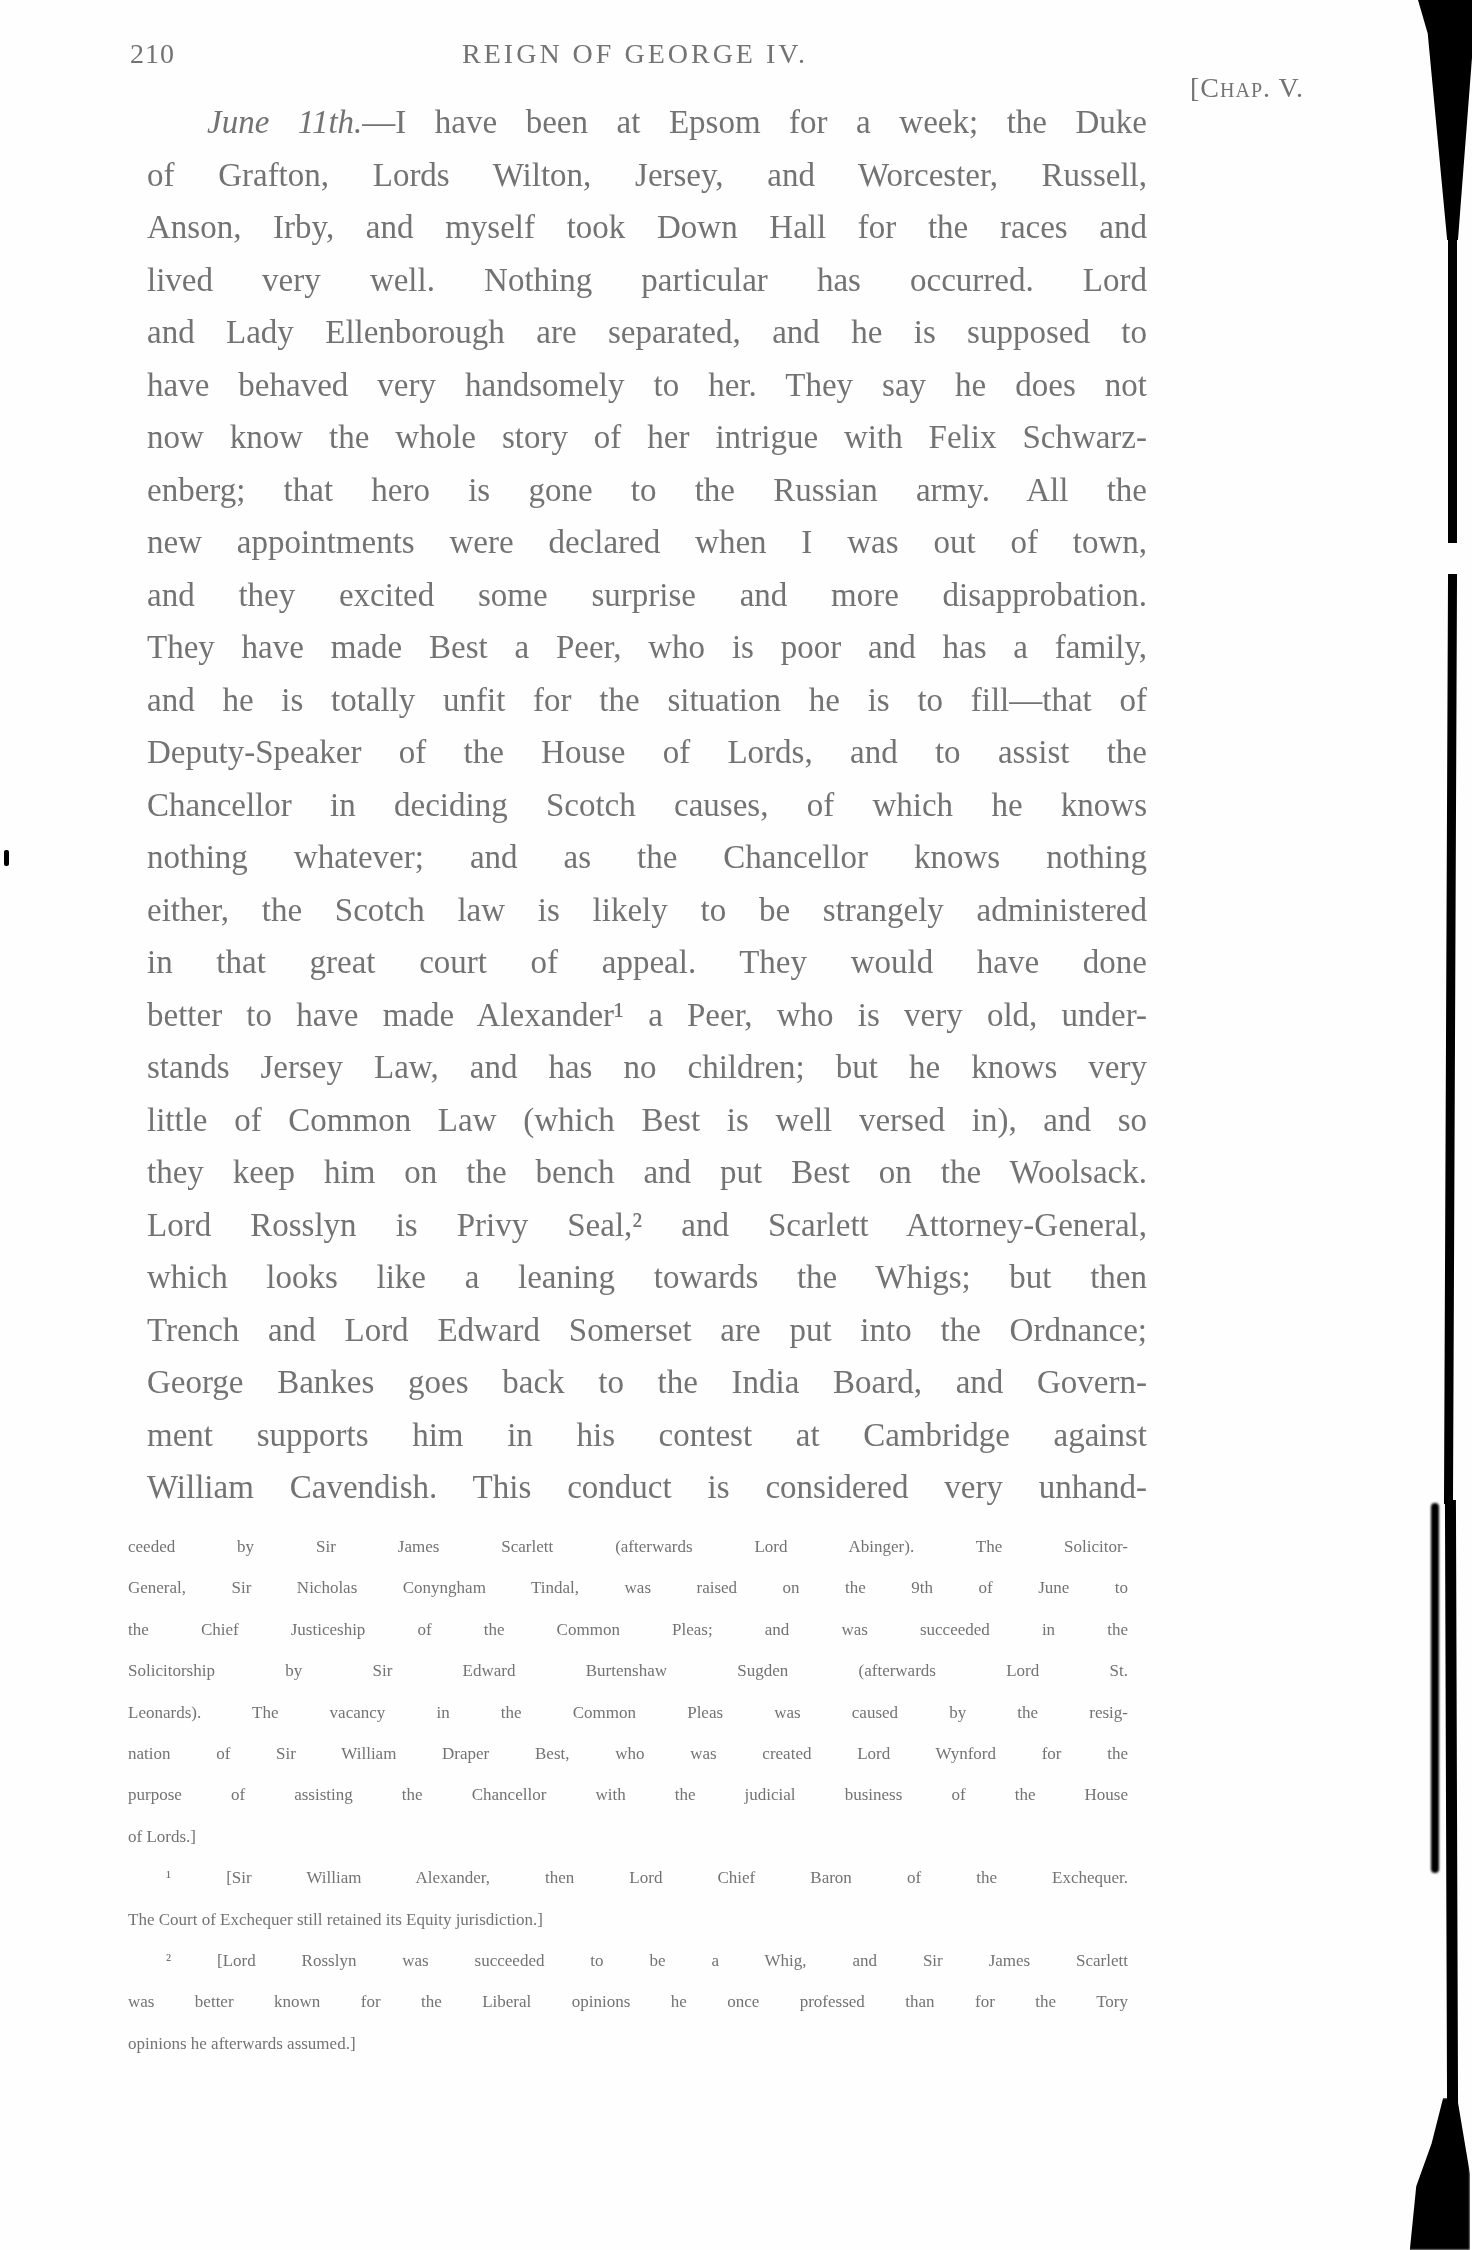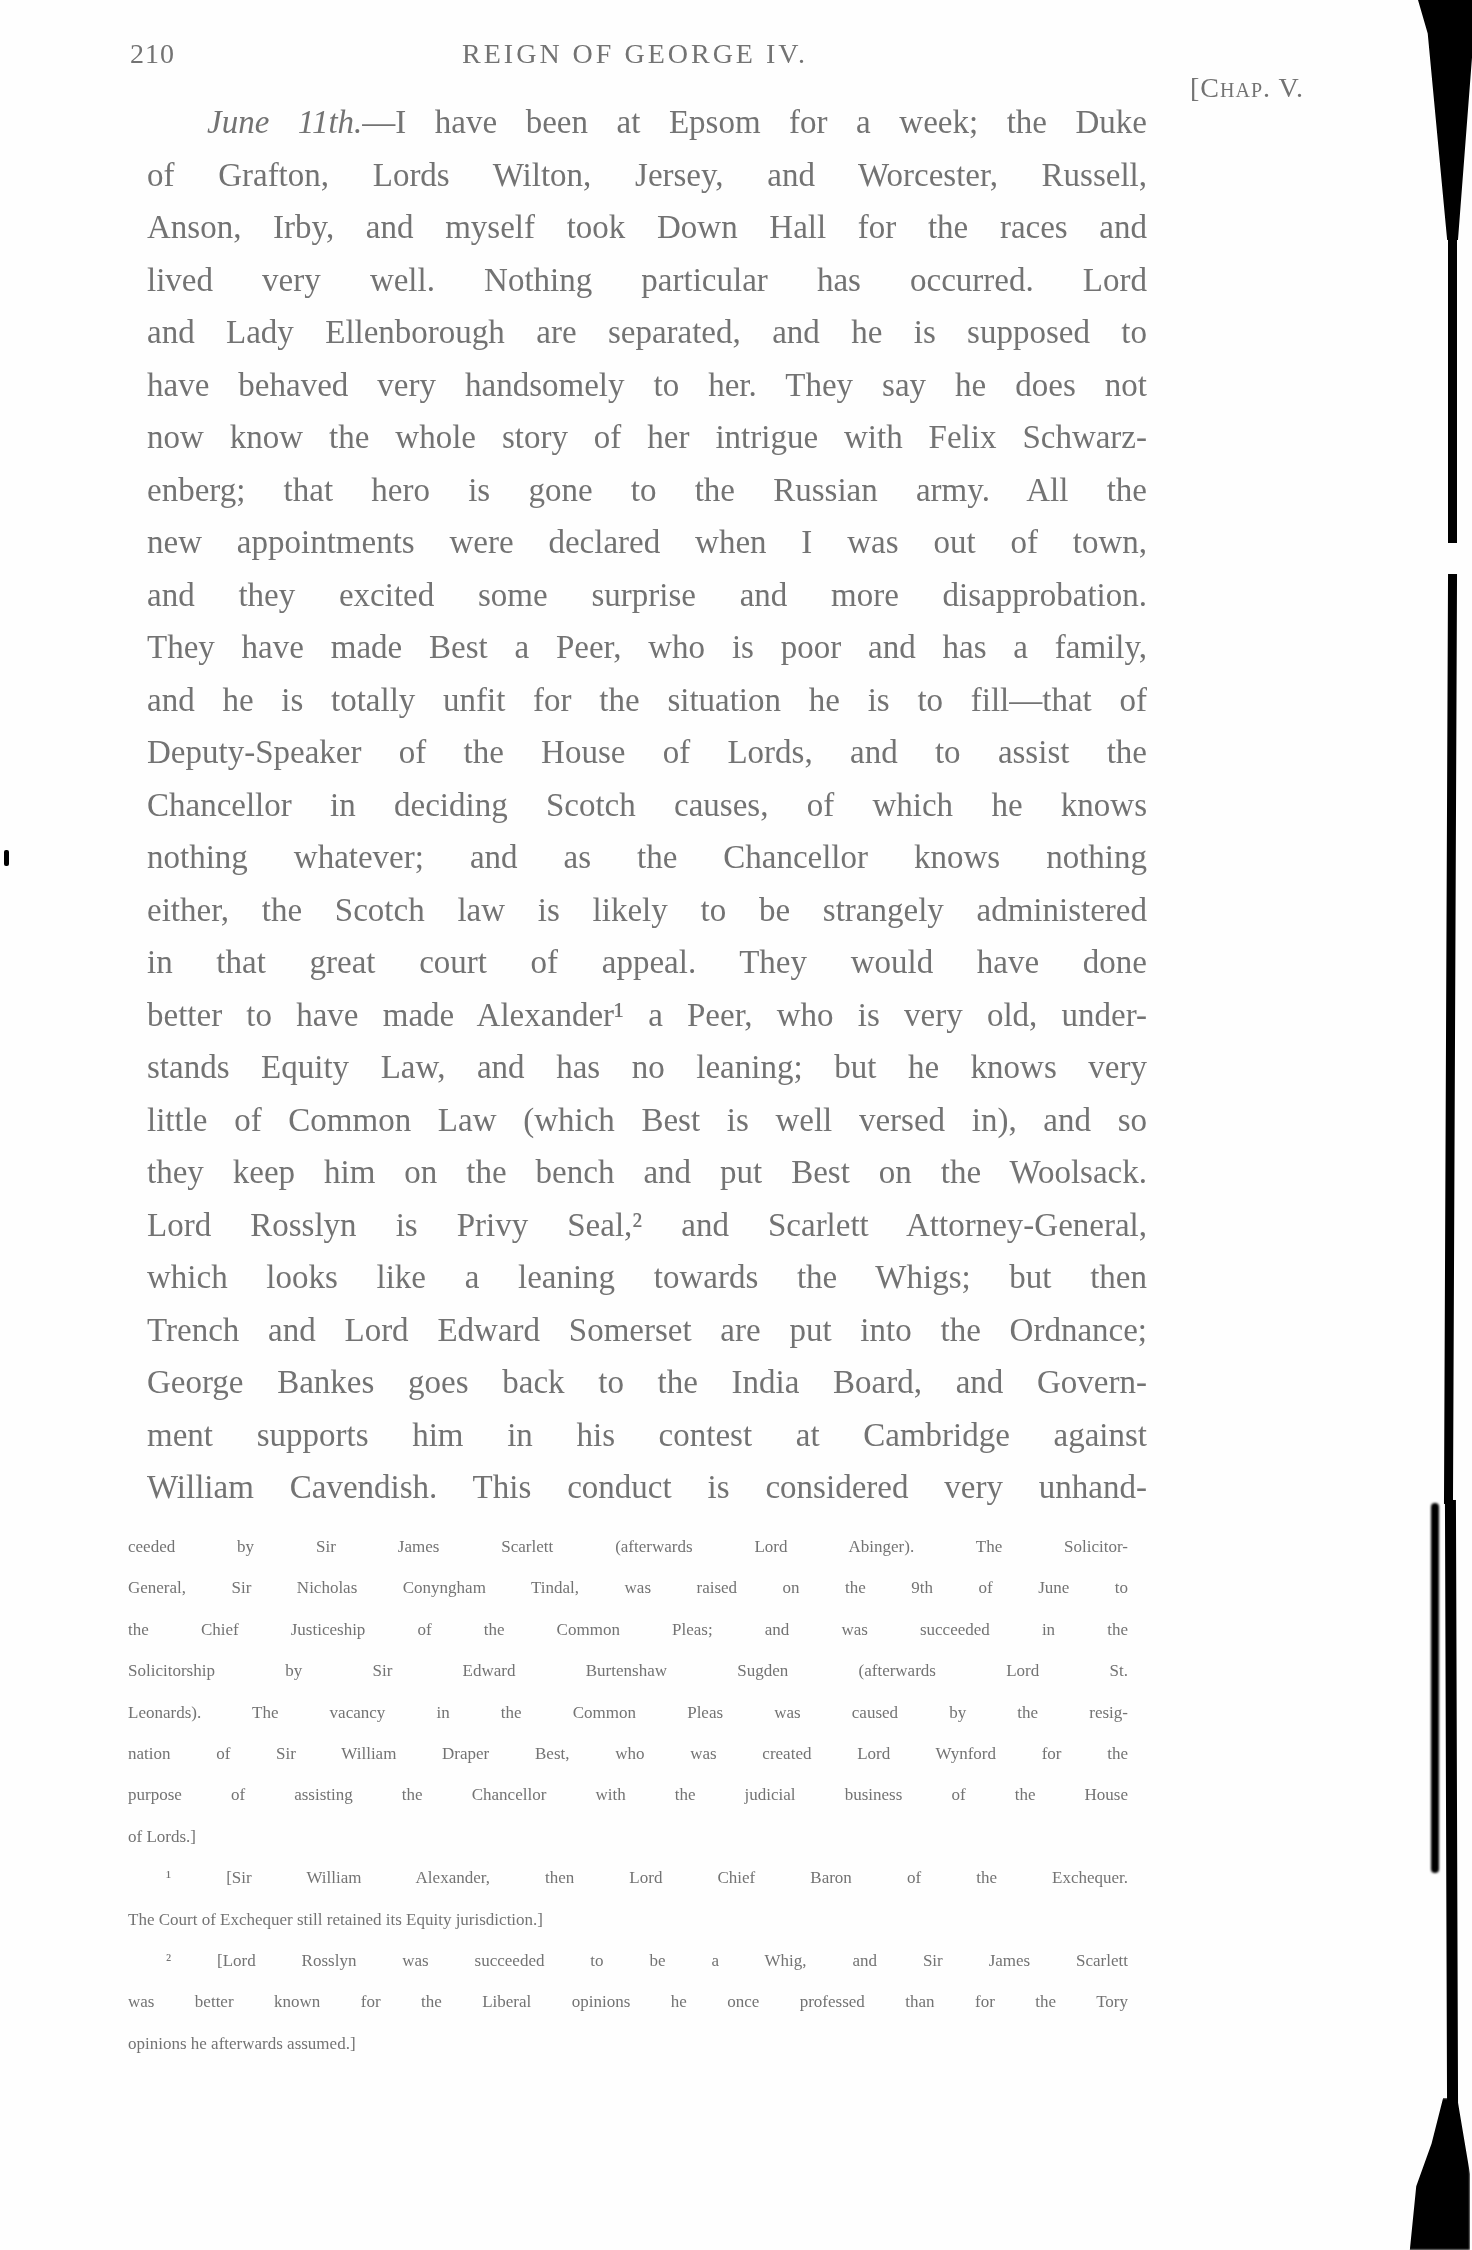--- a/index.html
+++ b/index.html
@@ -86,21 +86,21 @@
         <div class="body-line">new appointments were declared when I was out of town,</div>
         <div class="body-line">and they excited some surprise and more disapprobation.</div>
         <div class="body-line">They have made Best a Peer, who is poor and has a family,</div>
         <div class="body-line">and he is totally unfit for the situation he is to fill—that of</div>
         <div class="body-line">Deputy-Speaker of the House of Lords, and to assist the</div>
         <div class="body-line">Chancellor in deciding Scotch causes, of which he knows</div>
         <div class="body-line">nothing whatever; and as the Chancellor knows nothing</div>
         <div class="body-line">either, the Scotch law is likely to be strangely administered</div>
         <div class="body-line">in that great court of appeal.  They would have done</div>
         <div class="body-line">better to have made Alexander¹ a Peer, who is very old, under-</div>
-        <div class="body-line">stands Equity Law, and has no leaning; but he knows very</div>
+        <div class="body-line">stands Jersey Law, and has no children; but he knows very</div>
         <div class="body-line">little of Common Law (which Best is well versed in), and so</div>
         <div class="body-line">they keep him on the bench and put Best on the Woolsack.</div>
         <div class="body-line">Lord Rosslyn is Privy Seal,² and Scarlett Attorney-General,</div>
         <div class="body-line">which looks like a leaning towards the Whigs; but then</div>
         <div class="body-line">Trench and Lord Edward Somerset are put into the Ordnance;</div>
         <div class="body-line">George Bankes goes back to the India Board, and Govern-</div>
         <div class="body-line">ment supports him in his contest at Cambridge against</div>
         <div class="body-line">William Cavendish.  This conduct is considered very unhand-</div>
       </div>
   </div>

